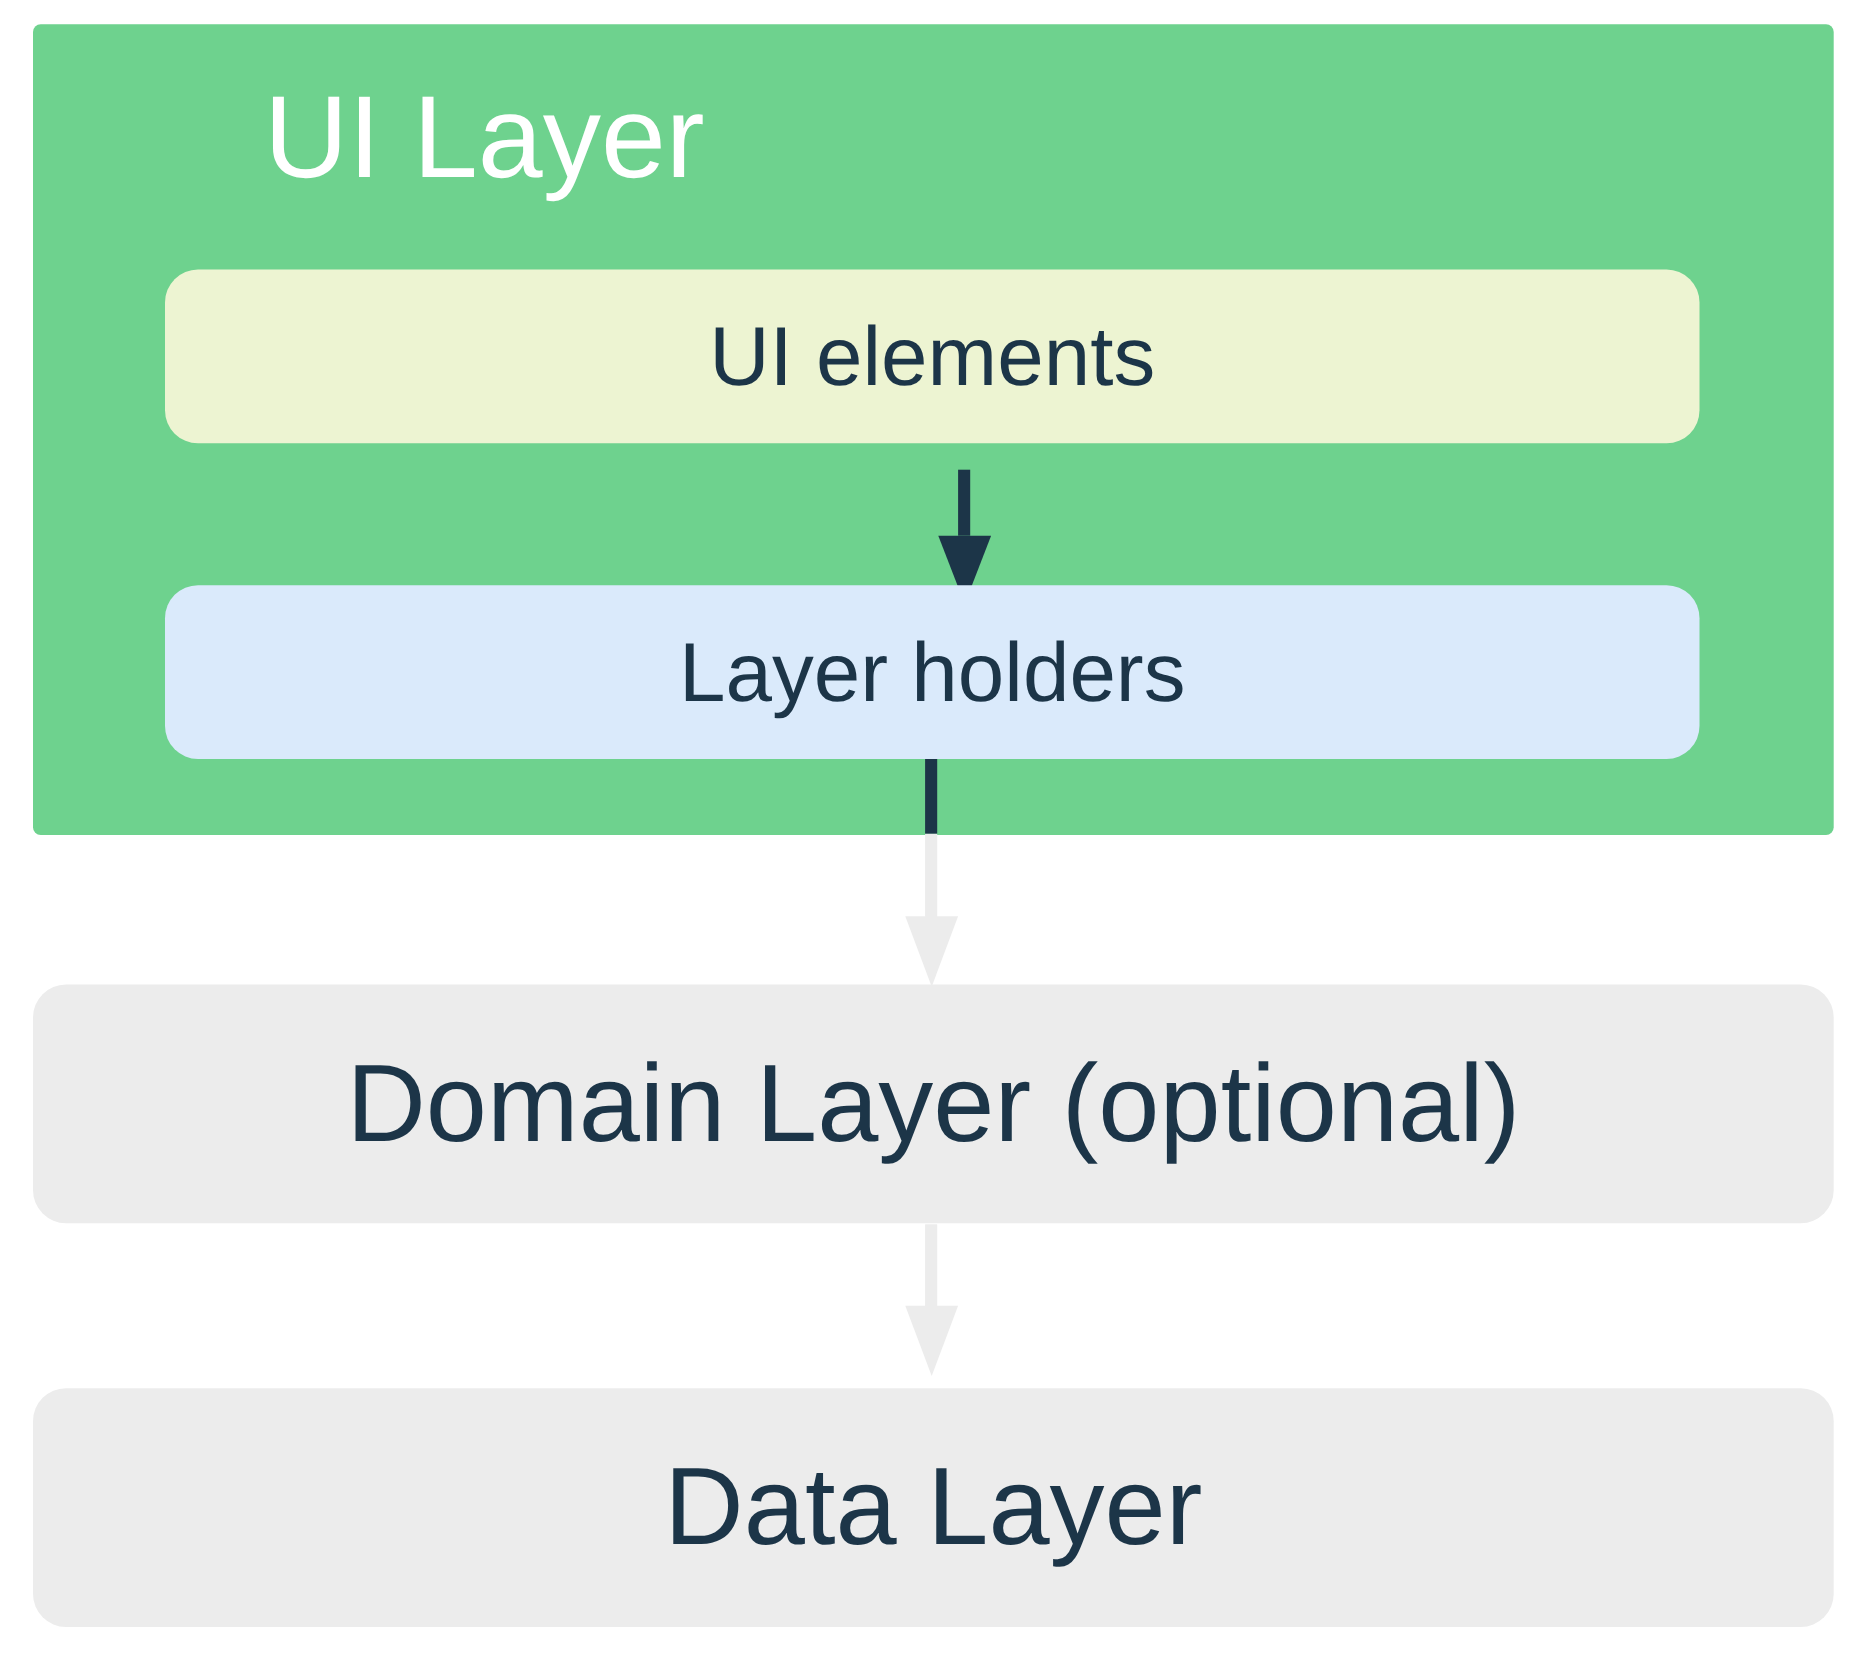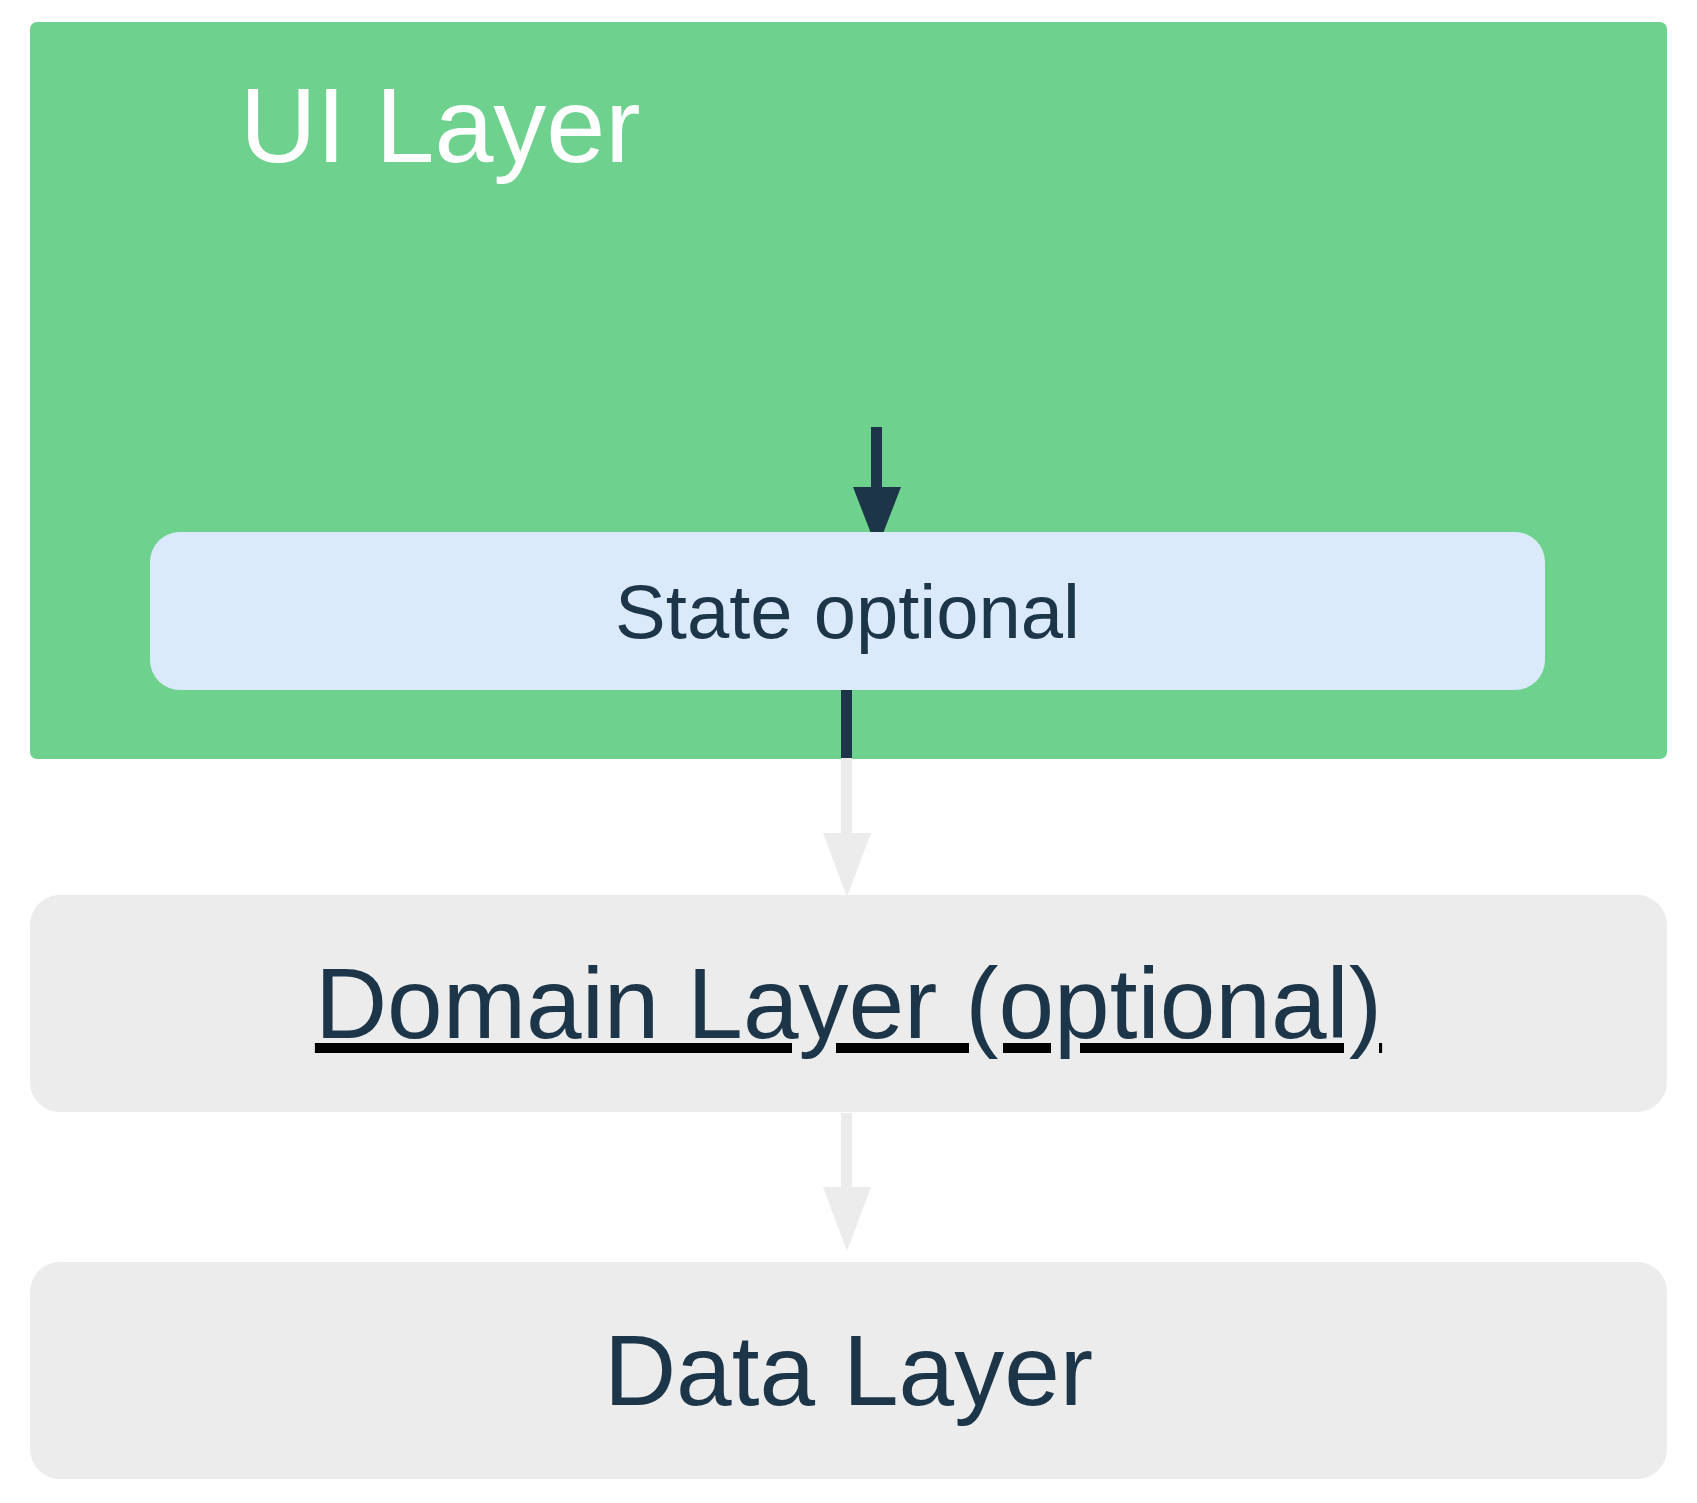--- a/index.html
+++ b/index.html
@@ -60,21 +60,21 @@
     position: absolute;
     left: 30px;
     width: 1637px;
     height: 217px;
     border-radius: 30px;
     background: var(--layer-gray, #ececec);
     display: flex;
     align-items: center;
     justify-content: center;
   }
-  .domain-layer-box { top: 895px; text-decoration: underline; }
+  .domain-layer-box { top: 895px; }
   .data-layer-box   { top: 1250px; margin-top: 12px; }
   .layer-box .layer-label {
     font-size: 100px;
     color: var(--text-navy, #1c3548);
     white-space: nowrap;
   }
 
   
   .arrow-shaft {
     position: absolute;
@@ -106,28 +106,31 @@
   .arrow3-head  { top: 1187px; }
 </style>
 </head>
 <body>
 
 <div class="canvas">
 
   <div class="ui-layer-container">
     <div class="ui-layer-title">UI Layer</div>
 
+    <div class="inner-box ui-elements-box">
+      <span class="box-label">UI elements</span>
+    </div>
 
     <div>
       <div class="arrow-shaft shaft-navy arrow1-shaft"></div>
       <div class="arrow-head head-navy arrow1-head"></div>
     </div>
 
     <div class="inner-box state-holders-box">
-      <span class="box-label">State optional</span>
+      <span class="box-label">Layer holders</span>
     </div>
   </div>
 
   <div>
     <div class="arrow-shaft shaft-navy arrow2-shaft-navy"></div>
     <div class="arrow-shaft shaft-gray arrow2-shaft-gray"></div>
     <div class="arrow-head head-gray arrow2-head"></div>
   </div>
 
   <div class="layer-box domain-layer-box">

